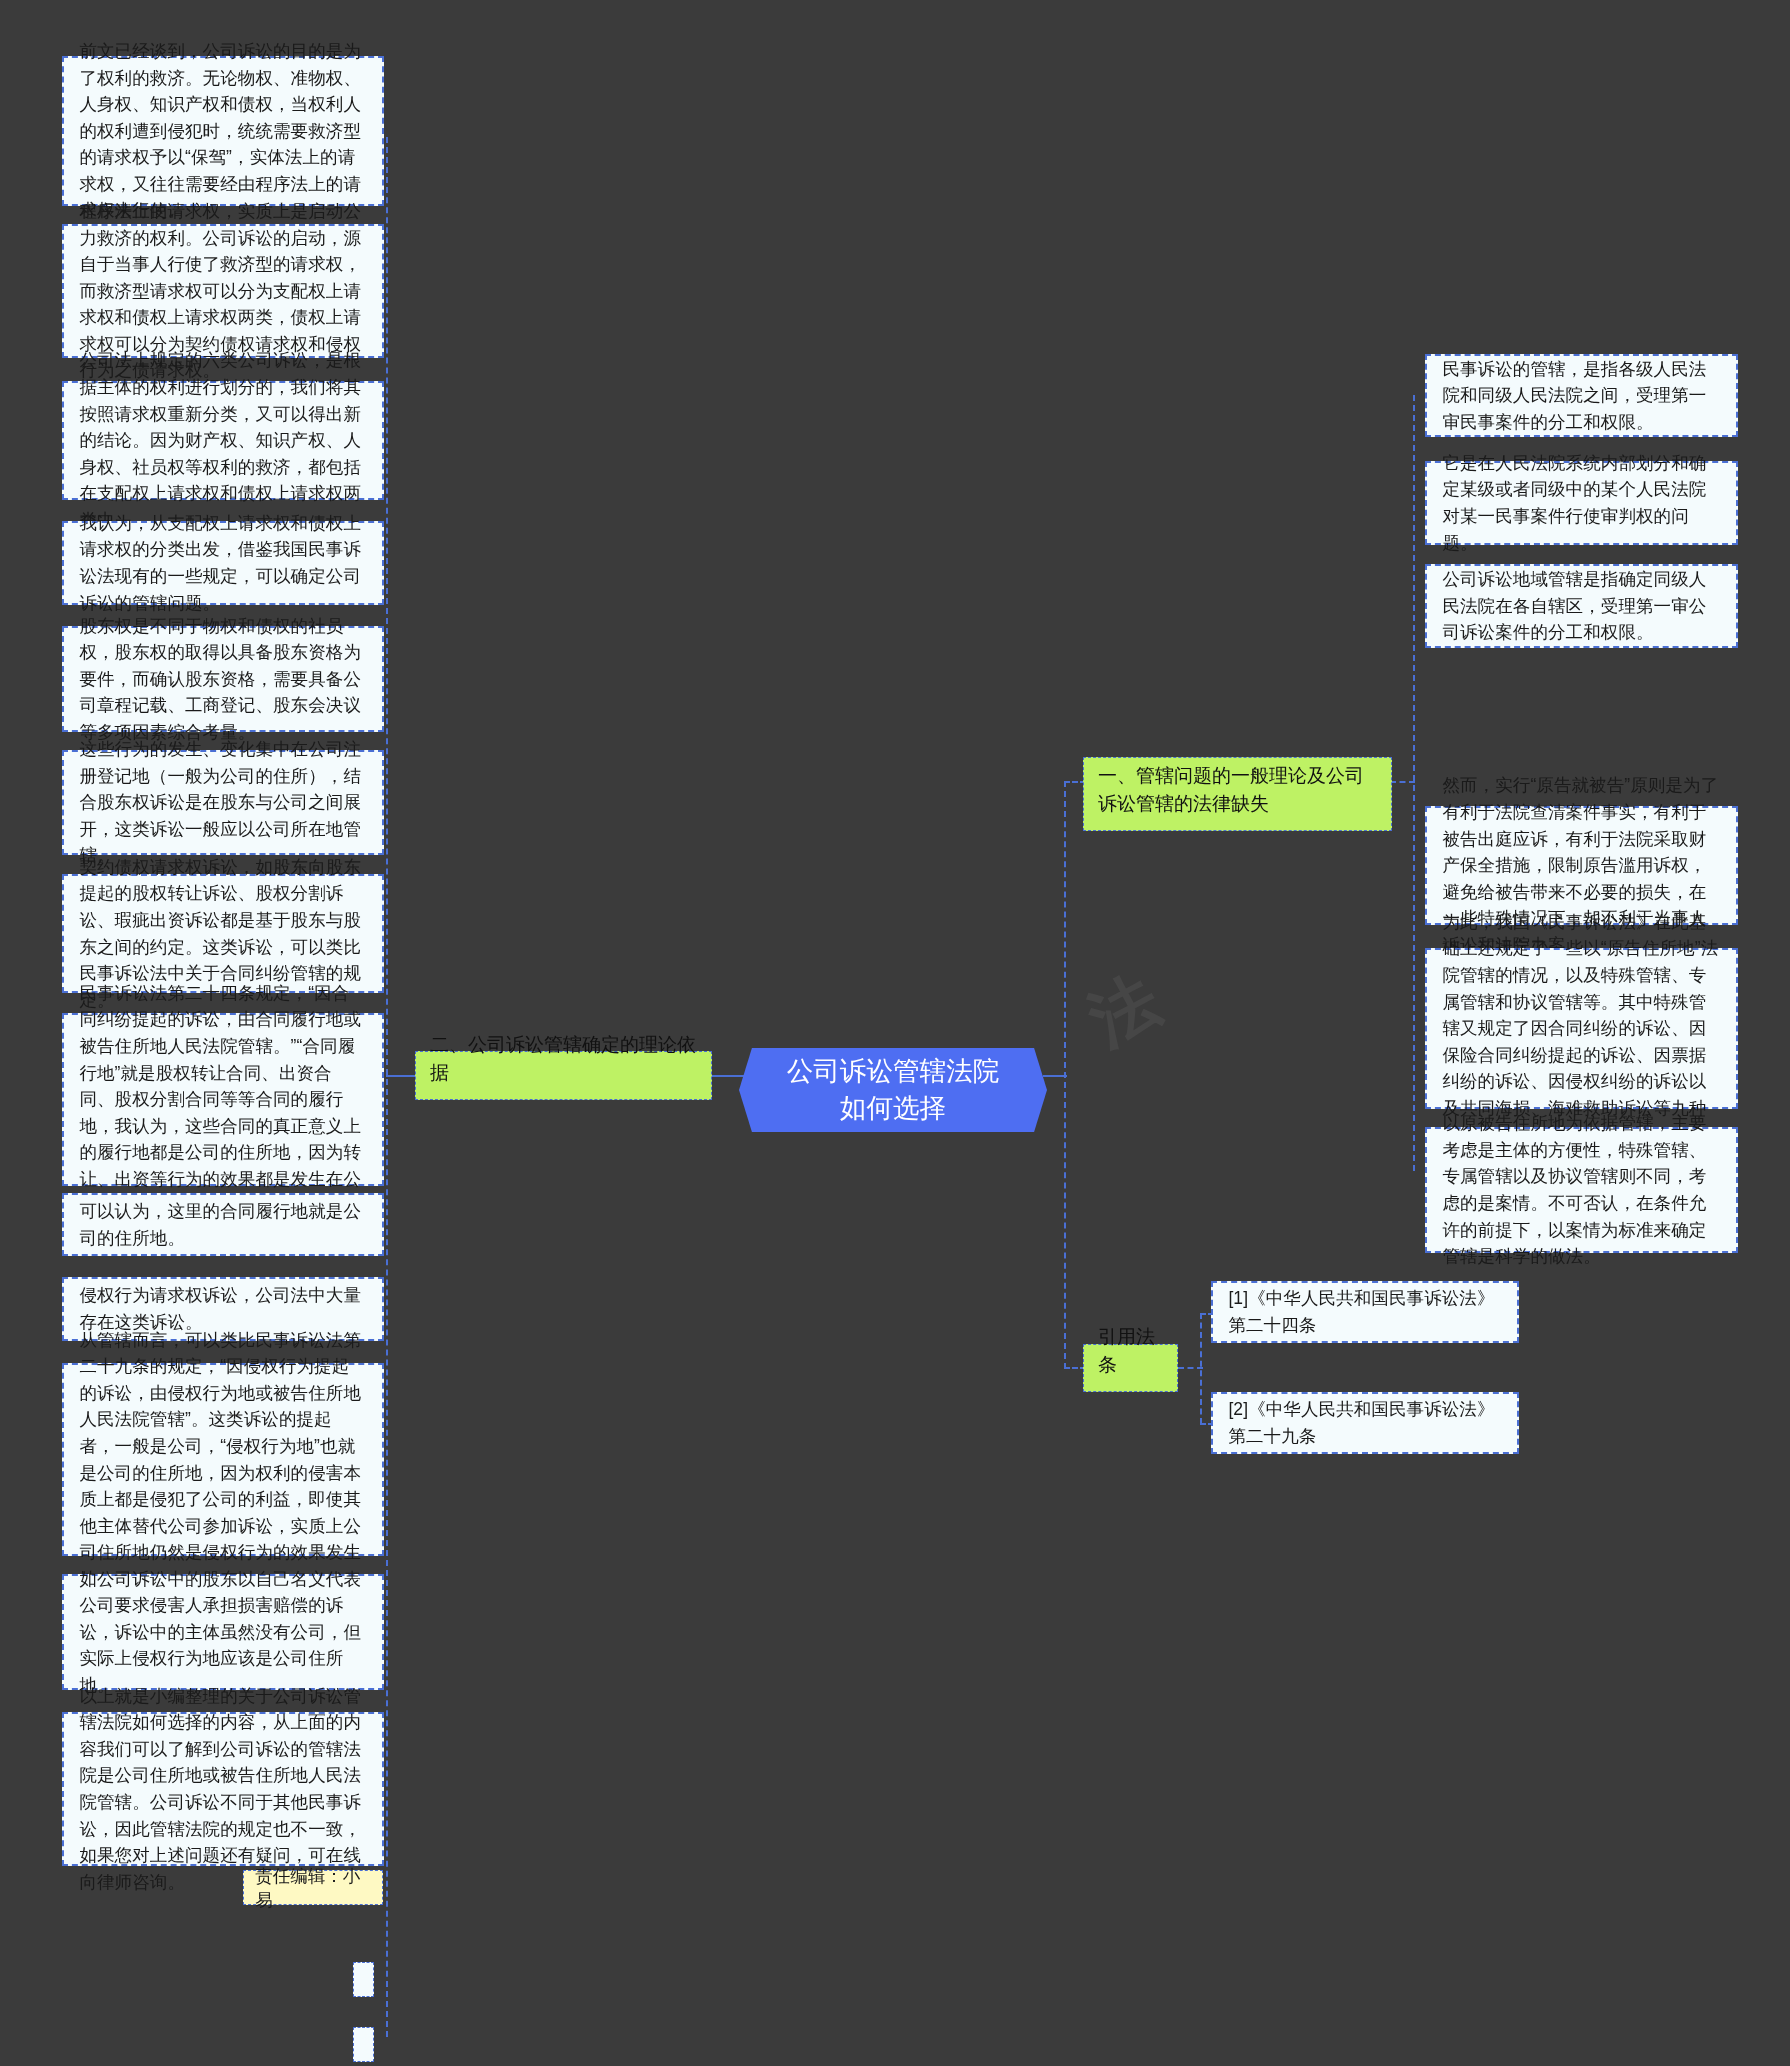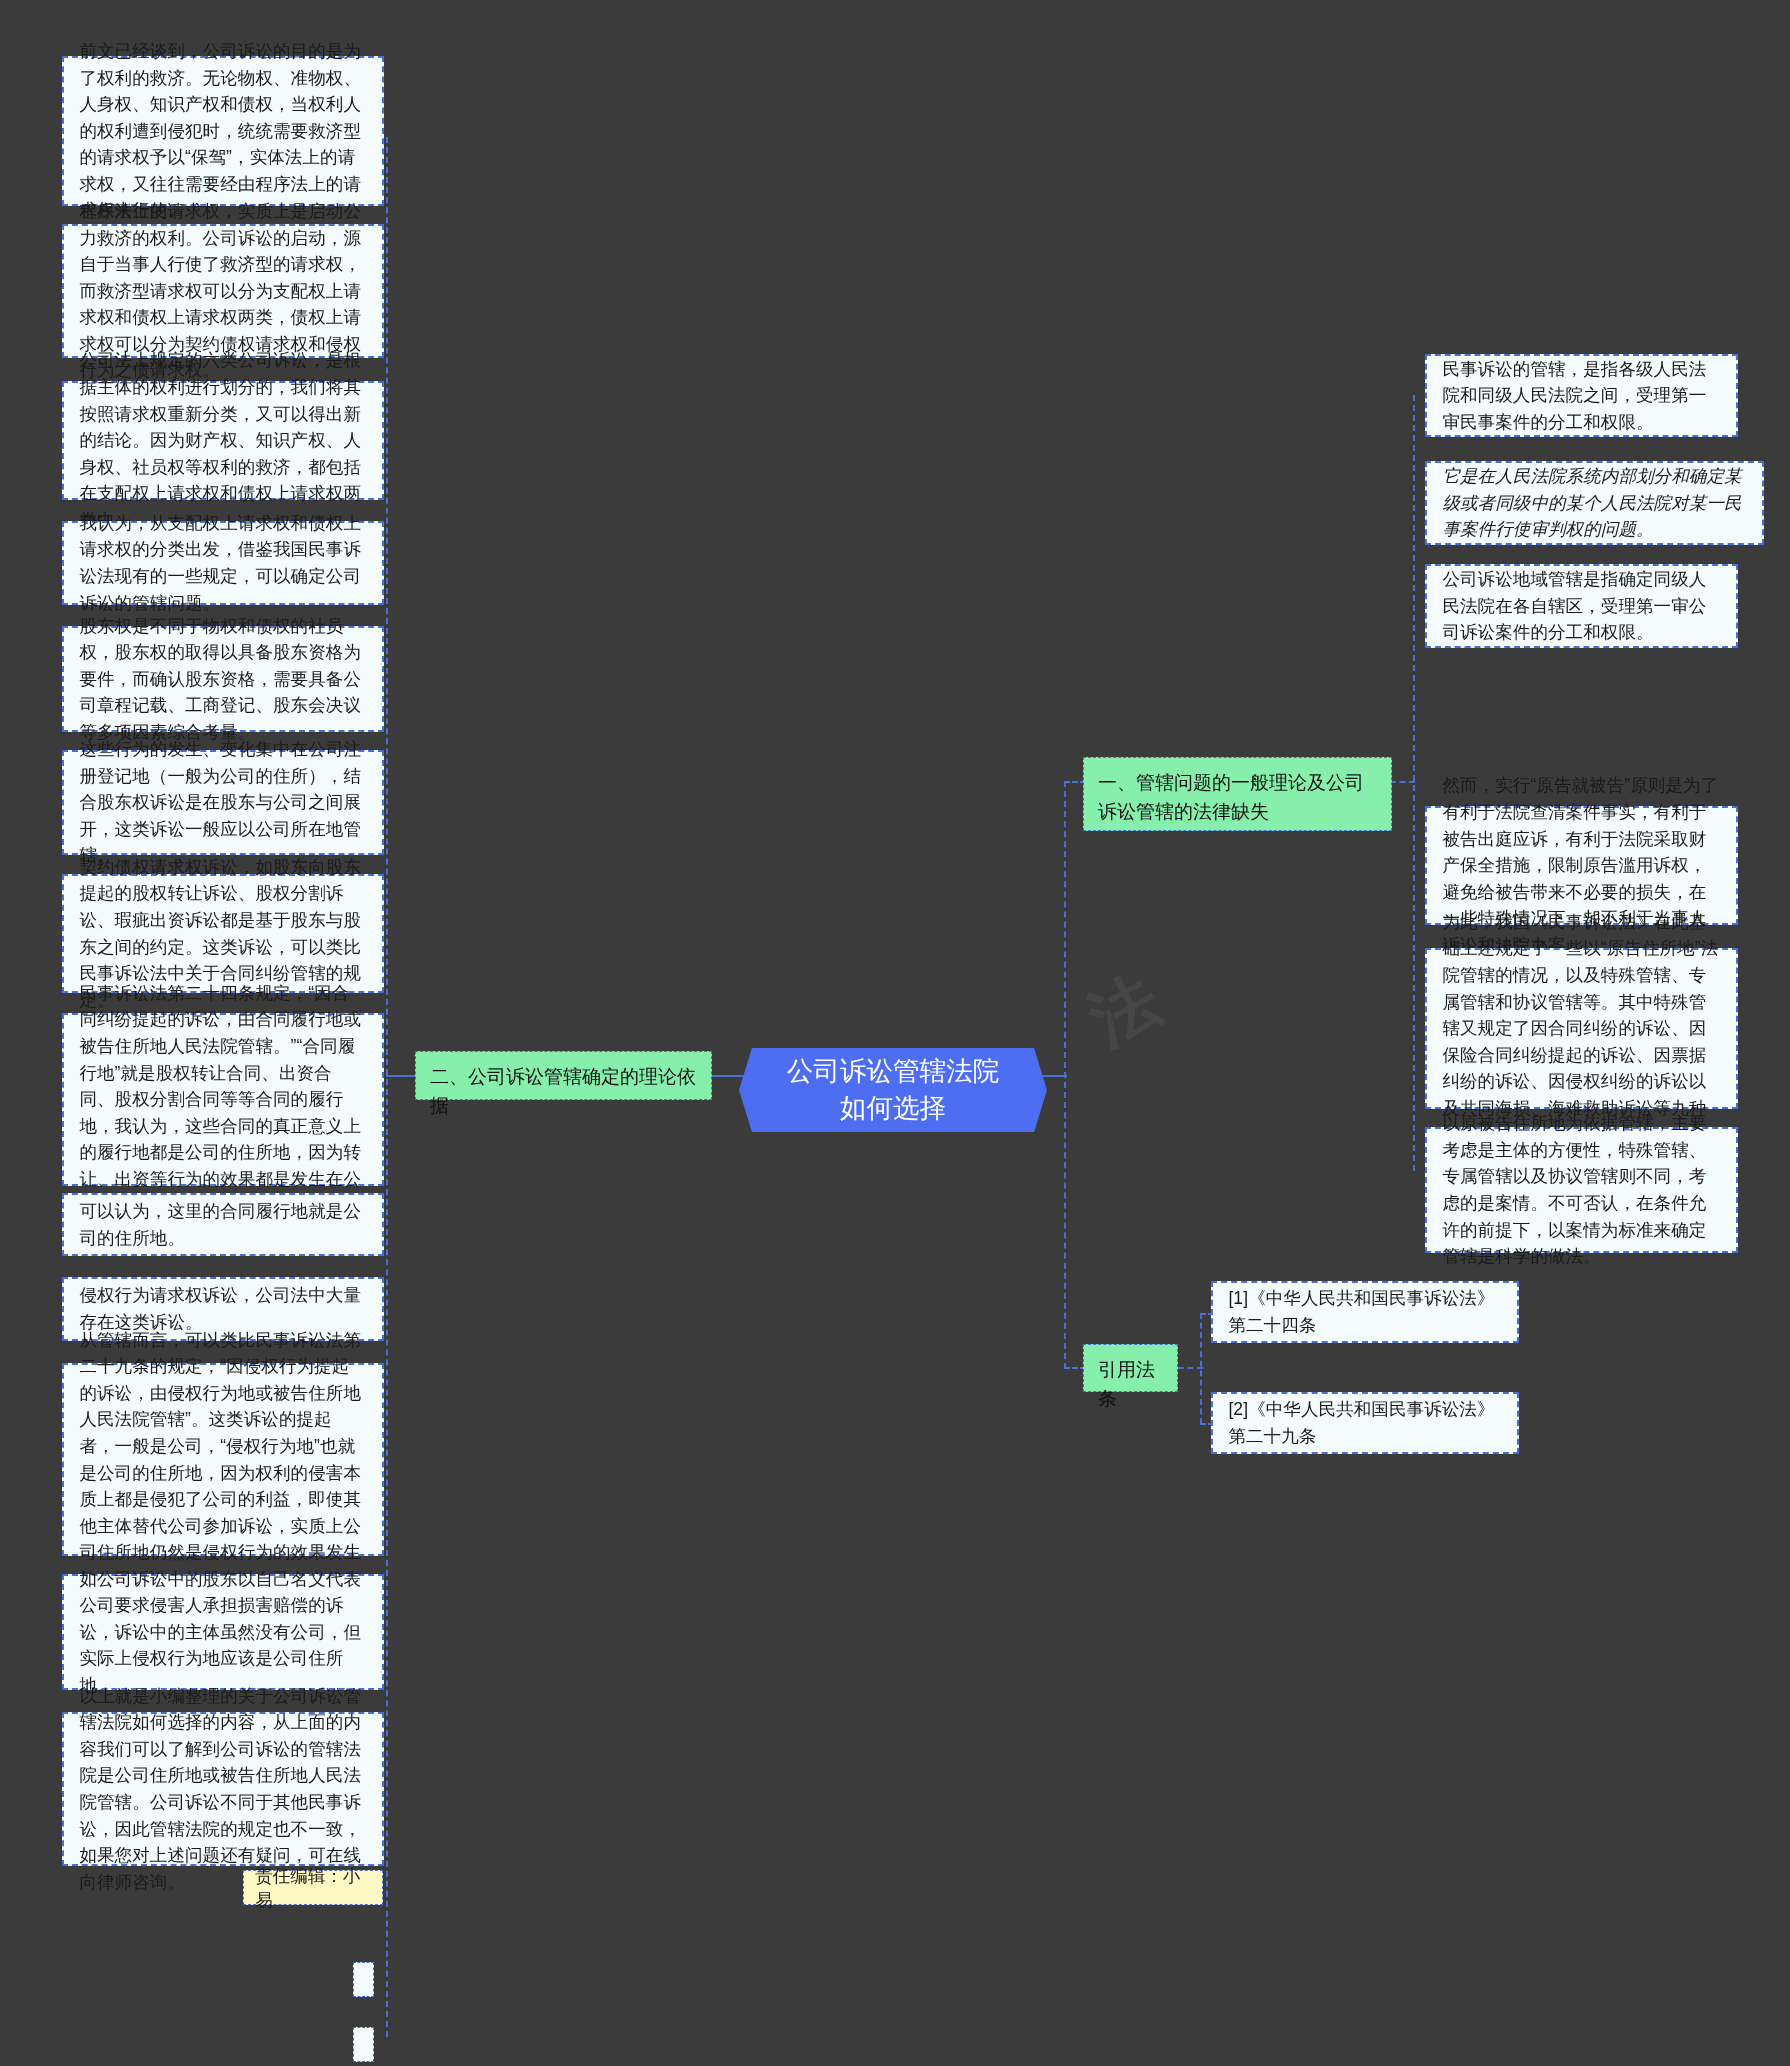--- a/index.html
+++ b/index.html
@@ -29,28 +29,28 @@
     text-align: left;
     letter-spacing: 0.1px;
     display: flex;
     align-items: center;
   }
   .node span { display: block; width: 100%; }
 
   
   .branch {
     position: absolute;
-    background: #86efac;
+    background: #bef264;
     border: 1.4px dashed #4a6fd4;
     color: #111;
     font-size: 19px;
     line-height: 1.5;
     padding: 11.2px 14px;
     display: flex;
-    align-items: flex-start;
+    align-items: flex-end;
   }
 
   
   .root {
     position: absolute;
     background: #4e6ef2;
     color: #ffffff;
     font-size: 26.6px;
     line-height: 1.38;
     display: flex;
@@ -210,21 +210,21 @@
     <span>责任编辑：小易</span>
   </div>
 
   <div class="blank" style="left:353px; top:1962px; width:21px; height:35px;"></div>
   <div class="blank" style="left:353px; top:2027px; width:21px; height:35px;"></div>
 
   <div class="node" style="left:1425px; top:354px; width:313px; height:83px;">
     <span>民事诉讼的管辖，是指各级人民法院和同级人民法院之间，受理第一审民事案件的分工和权限。</span>
   </div>
 
-  <div class="node" style="left:1425px; top:461px; width:339px; height:84px;font-style:italic;">
+  <div class="node" style="left:1425px; top:461px; width:313px; height:84px;">
     <span>它是在人民法院系统内部划分和确定某级或者同级中的某个人民法院对某一民事案件行使审判权的问题。</span>
   </div>
 
   <div class="node" style="left:1425px; top:564px; width:313px; height:84px;">
     <span>公司诉讼地域管辖是指确定同级人民法院在各自辖区，受理第一审公司诉讼案件的分工和权限。</span>
   </div>
 
 
   <div class="node" style="left:1425px; top:806px; width:313px; height:119px;justify-content:center;">
     <span>然而，实行“原告就被告”原则是为了有利于法院查清案件事实，有利于被告出庭应诉，有利于法院采取财产保全措施，限制原告滥用诉权，避免给被告带来不必要的损失，在一些特殊情况下，却不利于当事人诉讼和法院办案。</span>

